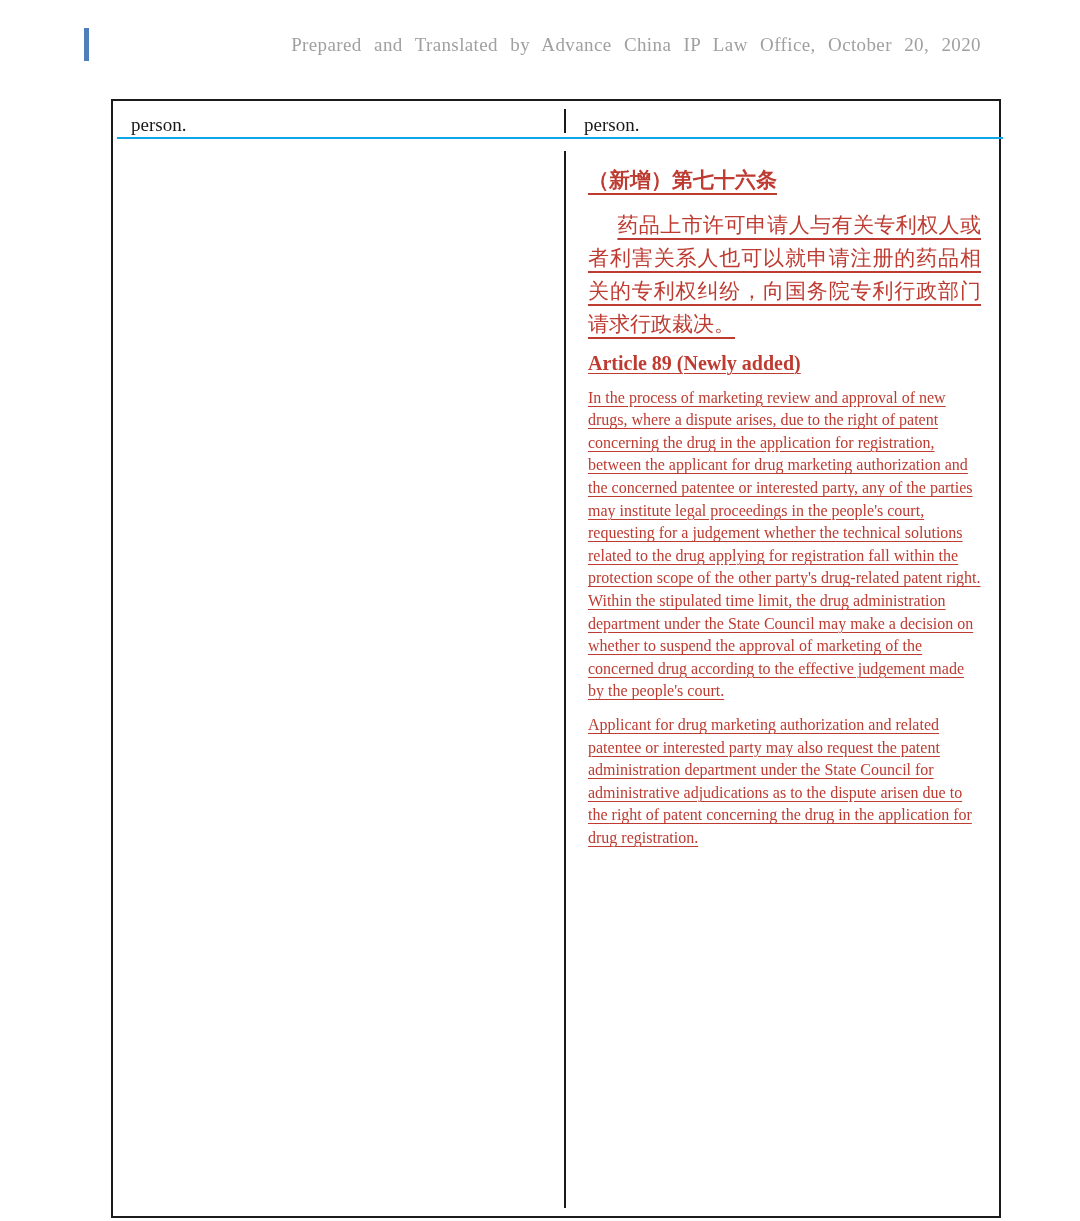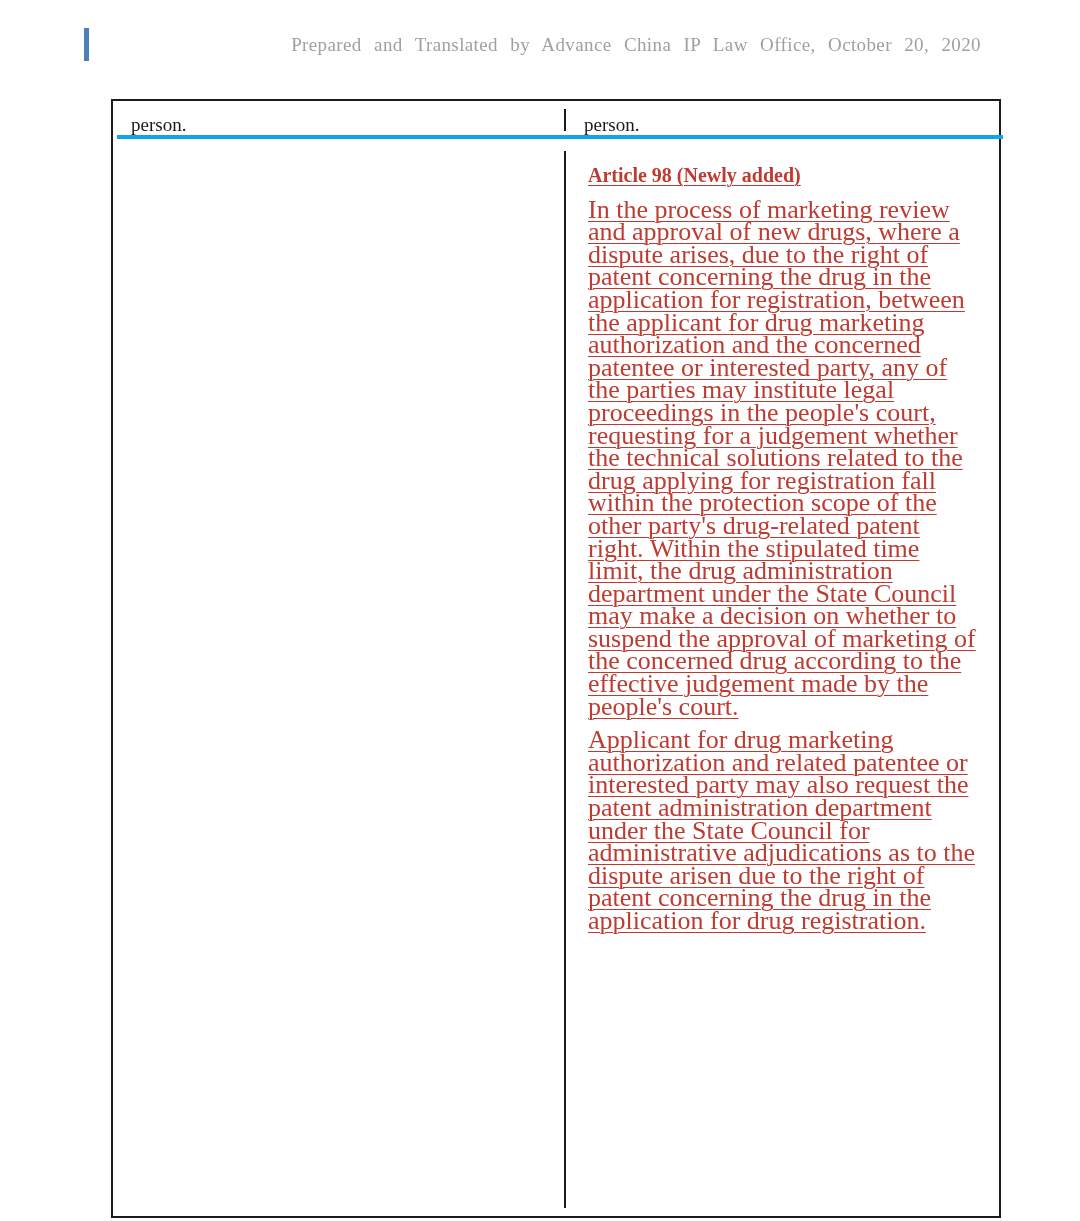--- a/index.html
+++ b/index.html
@@ -40,21 +40,21 @@
   .doc-table {
     position: absolute;
     left: 95px; top: 83px;
     width: 890px; height: 1119px;
     border: 2px solid #1b1b1b;
     display: flex;
     flex-direction: column;
     background: #ffffff;
   }
   .row { display: flex; width: 100%; }
-  .header-row { height: 34px; flex: 0 0 34px; border-bottom: 4px solid #0ea5e9; }
+  .header-row { height: 34px; flex: 0 0 34px; border-bottom: 2px solid #0ea5e9; }
   .body-row { flex: 1 1 auto; min-height: 0; }
   .cell { width: 50%; }
   .cell.left { flex: 0 0 445px; width: 445px; border-right: 2px solid #1b1b1b; }
   .cell.right { flex: 1 1 auto; }
   .header-row .cell {
     font-size: 19px;
     color: #1a1a1a;
     padding: 3px 10px 0 10px;
     line-height: 26px;
   }
@@ -73,21 +73,21 @@
     text-decoration-color: #be3b31;
     text-decoration-thickness: 1.5px;
     text-underline-offset: 6px;
     margin-bottom: 11px;
   }
   p.cn.heading { font-weight: bold; text-align: left; margin-bottom: 12px; }
   p.cn.indent-1 { text-indent: 1.4em; }
   p.cn.indent-2 { text-indent: 3.3em; }
 
   p.en {
-    font-size: 26px;
+    font-size: 16px;
     line-height: 22.6px;
     text-align: left;
     text-decoration: underline;
     text-decoration-color: #be3b31;
     text-decoration-thickness: 1.3px;
     text-underline-offset: 3px;
     margin-bottom: 11px;
   }
   p.en.heading { font-weight: bold; font-size: 20px; margin-bottom: 12px; }
   p:last-child { margin-bottom: 0; }
@@ -114,21 +114,23 @@
   </div>
 
   <div class="doc-table">
     <div class="row header-row">
       <div class="cell left">person.</div>
       <div class="cell right">person.</div>
     </div>
     <div class="row body-row">
       <div class="cell left"></div>
       <div class="cell right">
-        <p class="en heading red">Article 98 (Newly added)</p>
+        <p class="cn heading red">（新增）第七十六条</p>
+        <p class="cn red indent-1">药品上市许可申请人与有关专利权人或者利害关系人也可以就申请注册的药品相关的专利权纠纷，向国务院专利行政部门请求行政裁决。</p>
+        <p class="en heading red">Article 89 (Newly added)</p>
         <p class="en red">In the process of marketing review and approval of new drugs, where a dispute arises, due to the right of patent concerning the drug in the application for registration, between the applicant for drug marketing authorization and the concerned patentee or interested party, any of the parties may institute legal proceedings in the people's court, requesting for a judgement whether the technical solutions related to the drug applying for registration fall within the protection scope of the other party's drug-related patent right. Within the stipulated time limit, the drug administration department under the State Council may make a decision on whether to suspend the approval of marketing of the concerned drug according to the effective judgement made by the people's court.</p>
         <p class="en red">Applicant for drug marketing authorization and related patentee or interested party may also request the patent administration department under the State Council for administrative adjudications as to the dispute arisen due to the right of patent concerning the drug in the application for drug registration.</p>
       </div>
     </div>
   </div>
 
   <div class="page-number">45</div>
 
 </div>
 

